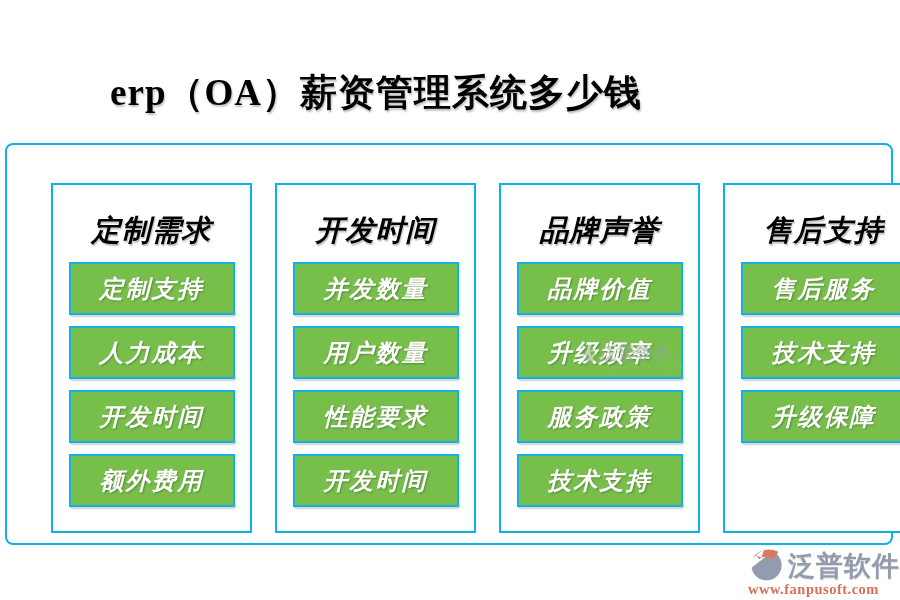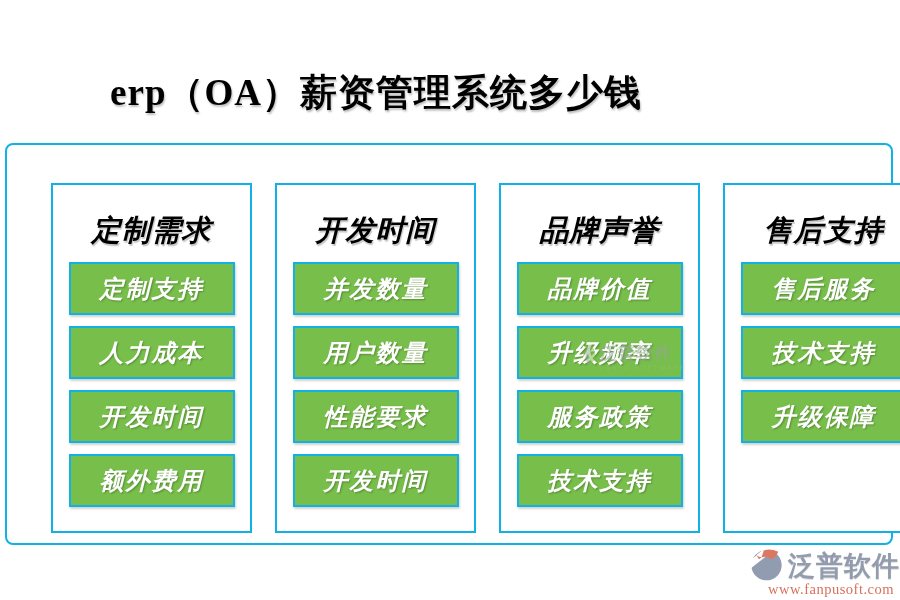--- a/index.html
+++ b/index.html
@@ -69,24 +69,23 @@
   .footer-brand{
     position:absolute;top:545px;right:6px;width:146px;
   }
   .footer-row{display:flex;align-items:center;gap:3px;}
   .brand-name{
     font-size:27px;font-weight:bold;color:var(--brand-gray);
     letter-spacing:1px;white-space:nowrap;line-height:34px;
     text-shadow:0 1px 1px rgba(0,0,0,0.15);
   }
   .brand-url{
-    font-size:14.5px;font-weight:normal;color:var(--brand-red);
-    text-align:right;margin-top:-5px;letter-spacing:0.5px;
+    font-size:14.5px;font-weight:bold;color:var(--brand-red);
+    text-align:left;margin-top:-5px;letter-spacing:0.5px;
     white-space:nowrap;
-    margin-left:20px;
   }
 </style>
 </head>
 <body style="--button-green: #77BF4A; --border-cyan: #10B2E5; --brand-gray: #939CAE; --brand-red: #D6705B; --watermark-green: #7CC04C;">
 
 <div class="page-title">erp（OA）薪资管理系统多少钱</div>
 
 <div class="board">
   <div class="columns">
 

